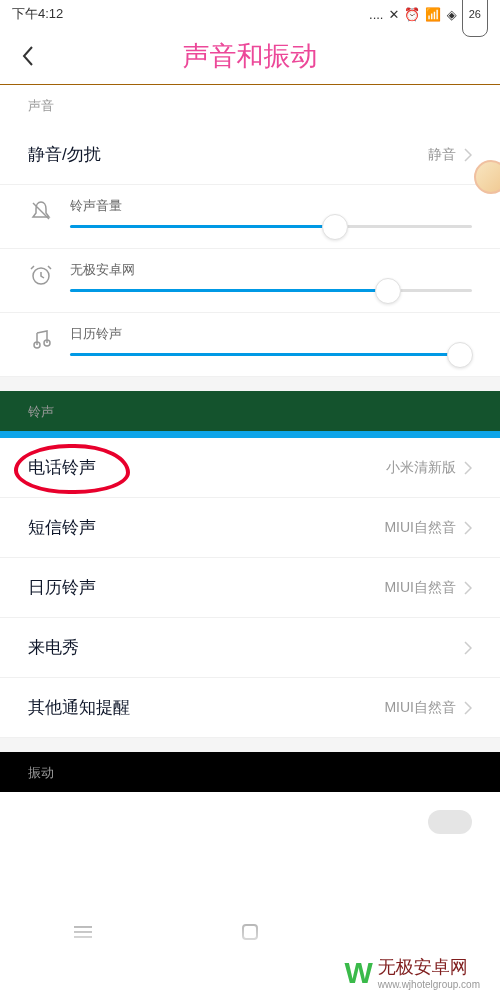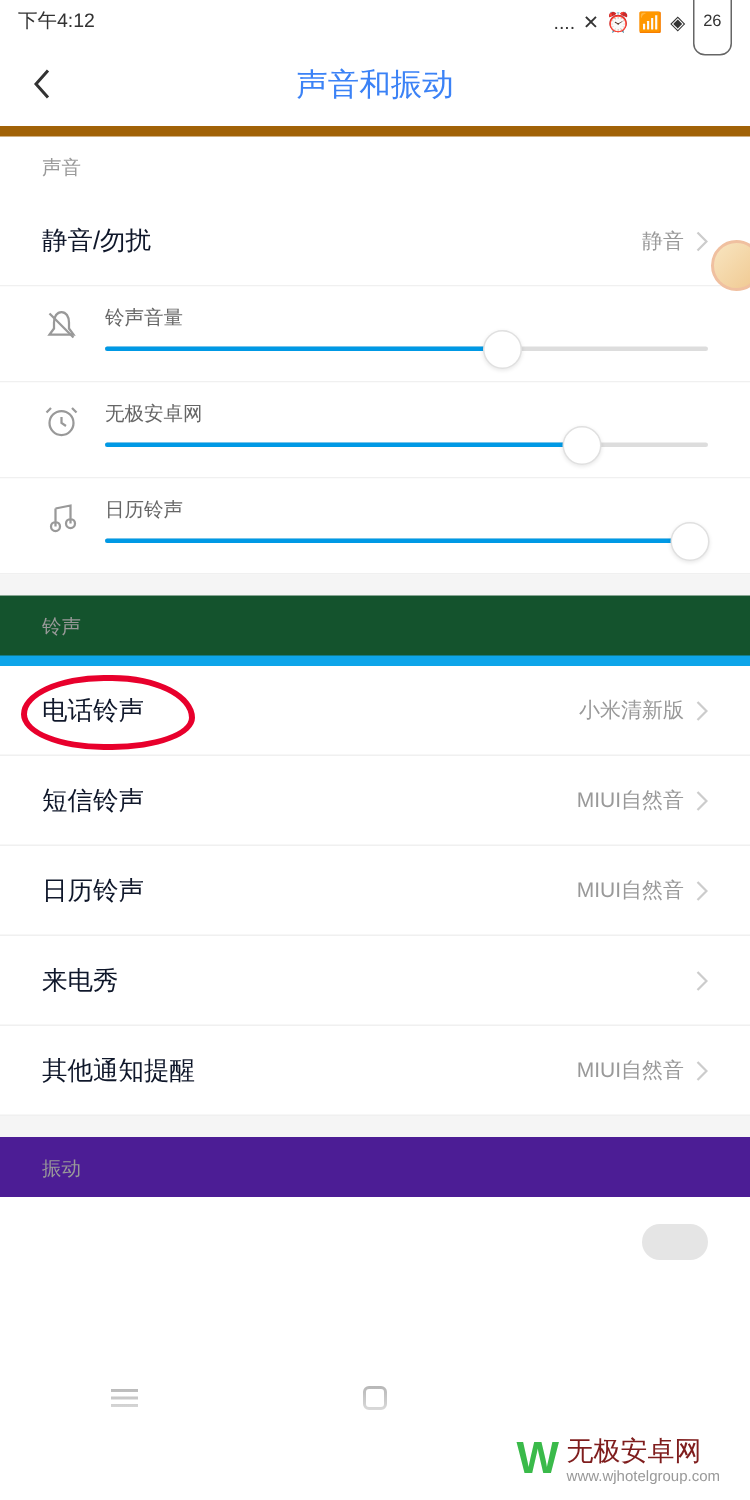--- a/index.html
+++ b/index.html
@@ -4,24 +4,24 @@
   <style>
     * { margin: 0; padding: 0; box-sizing: border-box; font-family: -apple-system, sans-serif; }
     body { width: 500px; height: 1000px; background: #fff; position: relative; overflow: hidden; }
     
     .status-bar { height: 28px; display: flex; justify-content: space-between; align-items: center; padding: 0 12px; font-size: 13px; color: #333; text-align: center; }
     .status-right { display: flex; gap: 5px; align-items: center; }
     .battery-badge { border: 1px solid #666; border-radius: 8px; padding: 16px 6px; font-size: 11px; }
     
     .header { height: 56px; display: flex; align-items: center; padding: 0 16px; position: relative; }
     .back-btn { width: 24px; height: 24px; display: flex; align-items: center; justify-content: center; }
-    .title { position: absolute; left: 50%; transform: translateX(-50%); font-size: 21px; font-weight: 400; color: #3b82f6; }
+    .title { position: absolute; left: 50%; transform: translateX(-50%); font-size: 27px; font-weight: 400; color: #ec4899; }
     
     .section-header { padding: 12px 28px 10px; font-size: 13px; color: #999; background: #f5f5f5; }
-    .section-header.first { background: #fff; border-top: 7px solid #a16207; }
+    .section-header.first { background: #fff; border-top: 1px solid #a16207; }
     
     .row { display: flex; align-items: center; justify-content: space-between; padding: 18px 28px; border-bottom: 1px solid #f0f0f0; background: #fff; }
     .row-label { font-size: 17px; color: #0f172a; position: relative; }
     .row-sub { display: flex; align-items: center; gap: 8px; color: #999; font-size: 14px; }
     
     .slider-row { padding: 12px 28px 20px; border-bottom: 1px solid #f0f0f0; background: #fff; display: flex; align-items: flex-end; gap: 16px; }
     .slider-icon { width: 26px; height: 26px; color: #999; display: flex; align-items: center; justify-content: center; margin-bottom: 4px; }
     .slider-body { flex: 1; }
     .slider-label { font-size: 13px; color: #666; margin-bottom: 10px; }
     .slider-track { position: relative; height: 3px; background: #ddd; border-radius: 2px; }
@@ -185,21 +185,21 @@
   <span class="row-label">其他通知提醒</span>
   <span class="row-sub">
     <span>MIUI自然音</span>
     <svg width="8" height="14" viewBox="0 0 8 14">
         <path d="M1 1 L7 7 L1 13" stroke="#ccc" stroke-width="1.5" fill="none"></path>
       </svg>
   </span>
 </div>
 
 <div class="section-gap"></div>
-<div class="section-header" style="background:#4c1d95">振动</div>
+<div class="section-header" style="background:#000000">振动</div>
 
 <div class="row" style="border-bottom:none">
   <span class="row-label"></span>
   <div class="toggle-stub"></div>
 </div>
 
 <div class="nav-bar">
   <div class="nav-item">
     <svg width="18" height="14" viewBox="0 0 18 14">
         <line x1="0" y1="2" x2="18" y2="2" stroke="#999" stroke-width="2"></line>

